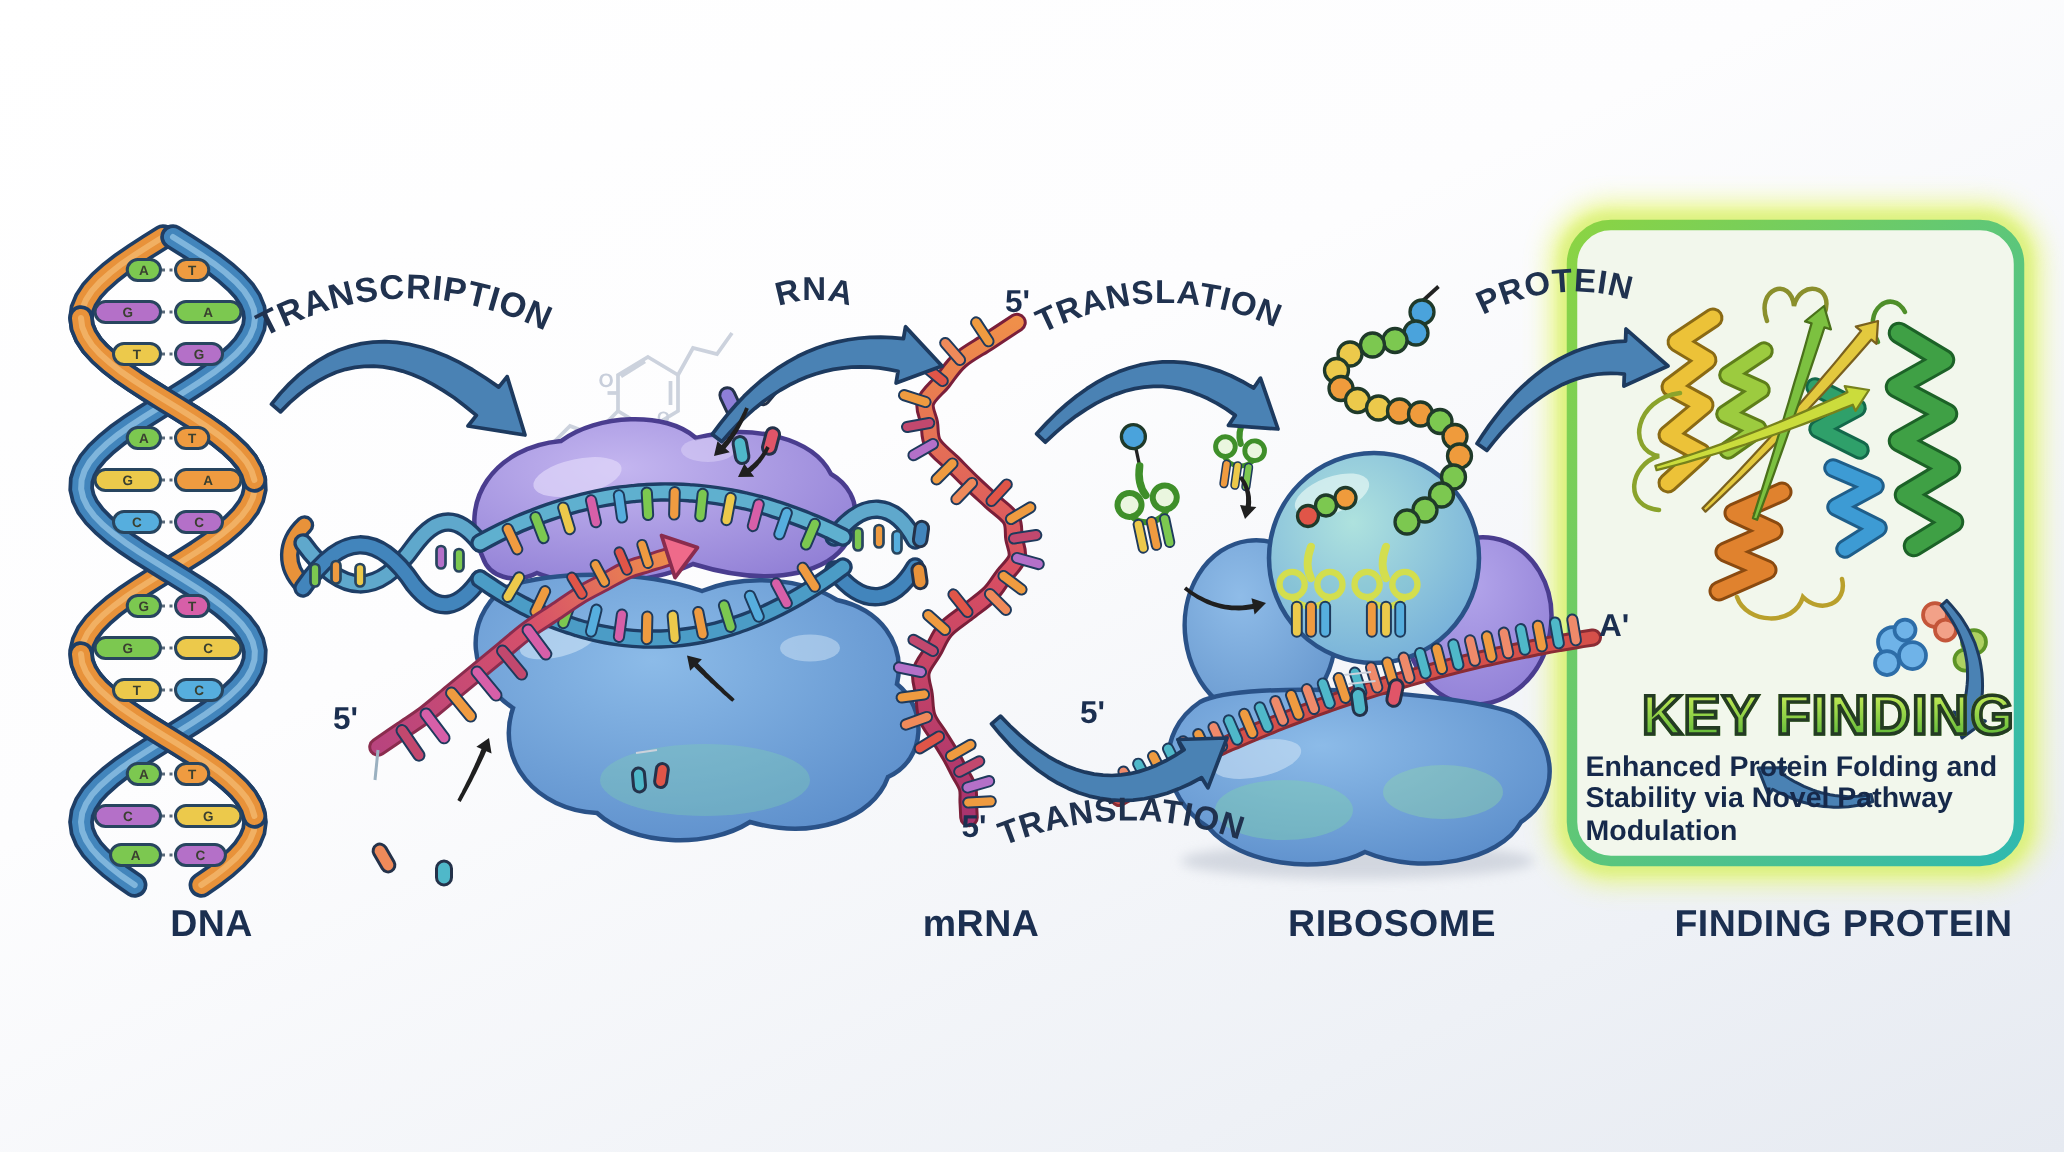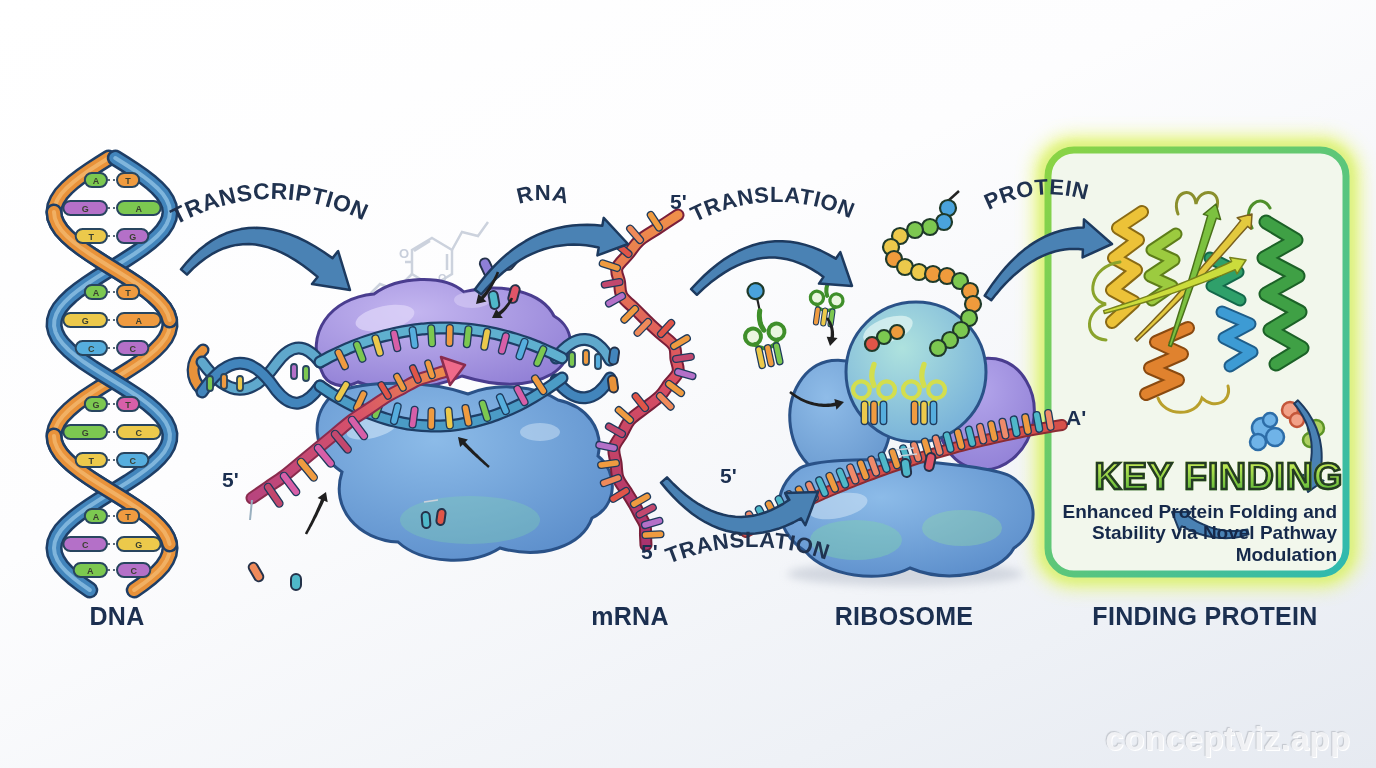--- a/index.html
+++ b/index.html
@@ -8,36 +8,36 @@
     background:linear-gradient(155deg,#ffffff 0%,#fdfdfe 40%,#eef1f6 80%,#e6eaf1 100%);
     font-family:"Liberation Sans", sans-serif;
   }
   #art{position:absolute;left:0;top:0;width:1376px;height:768px;}
   #art text{font-family:"Liberation Sans", sans-serif;}
   .arch{font-weight:800;font-size:22px;fill:#20324f;letter-spacing:0.5px;}
   .arch-big{font-weight:800;font-size:23px;fill:#20324f;letter-spacing:0.5px;}
   .labels{position:absolute;inset:0;pointer-events:none;}
   .stage-label{
     position:absolute;transform:translateX(-50%);
-    font-size:25px;font-weight:800;color:#1b2f50;letter-spacing:0.3px;white-space:nowrap;
+    font-size:25px;font-weight:800;color:#1b2f50;letter-spacing:0.3px;white-space:nowrap;margin-left:24px;
   }
   .prime-label{
     position:absolute;font-size:21px;font-weight:800;color:#1b2f50;white-space:nowrap;
   }
   .kf-title{
     position:absolute;left:1045px;top:456px;width:304px;text-align:center;
     font-size:37px;font-weight:800;letter-spacing:1px;white-space:nowrap;
     color:#6fc33c;
     background:linear-gradient(180deg,#cdef58 10%,#55b436 90%);
     -webkit-background-clip:text;background-clip:text;margin-left:22px;
     -webkit-text-fill-color:transparent;
     -webkit-text-stroke:2.4px #243b24;
   }
   .kf-subtitle{
-    position:absolute;left:1057px;top:501px;width:280px;text-align:right;
+    position:absolute;left:1057px;top:501px;width:280px;text-align:left;
     font-size:19px;font-weight:600;line-height:1.13;color:#16294a;
   }
   .watermark{
     position:absolute;left:1096px;top:720px;width:264px;text-align:center;
     font-size:33px;font-weight:600;letter-spacing:0.5px;color:#f0f1f4;
     text-shadow:1px 1px 0 #ffffff,-1px -1px 1px #c3c7ce;
   }
 </style>
 </head>
 <body>
@@ -596,14 +596,13 @@
   <div class="prime-label" style="left:720px;top:464px;">5'</div>
   <div class="prime-label" style="left:1066px;top:406px;">A'</div>
 
   <div class="stage-label" style="left:117px;top:602px;">DNA</div>
   <div class="stage-label" style="left:630px;top:602px;">mRNA</div>
   <div class="stage-label" style="left:904px;top:602px;text-align:center;">RIBOSOME</div>
   <div class="stage-label" style="left:1205px;top:602px;">FINDING PROTEIN</div>
 
   <div class="kf-title">KEY FINDING</div>
   <div class="kf-subtitle">Enhanced Protein Folding and Stability via Novel Pathway Modulation</div>
-  <div class="watermark">conceptviz.app</div>
 </div>
 
 </body></html>

